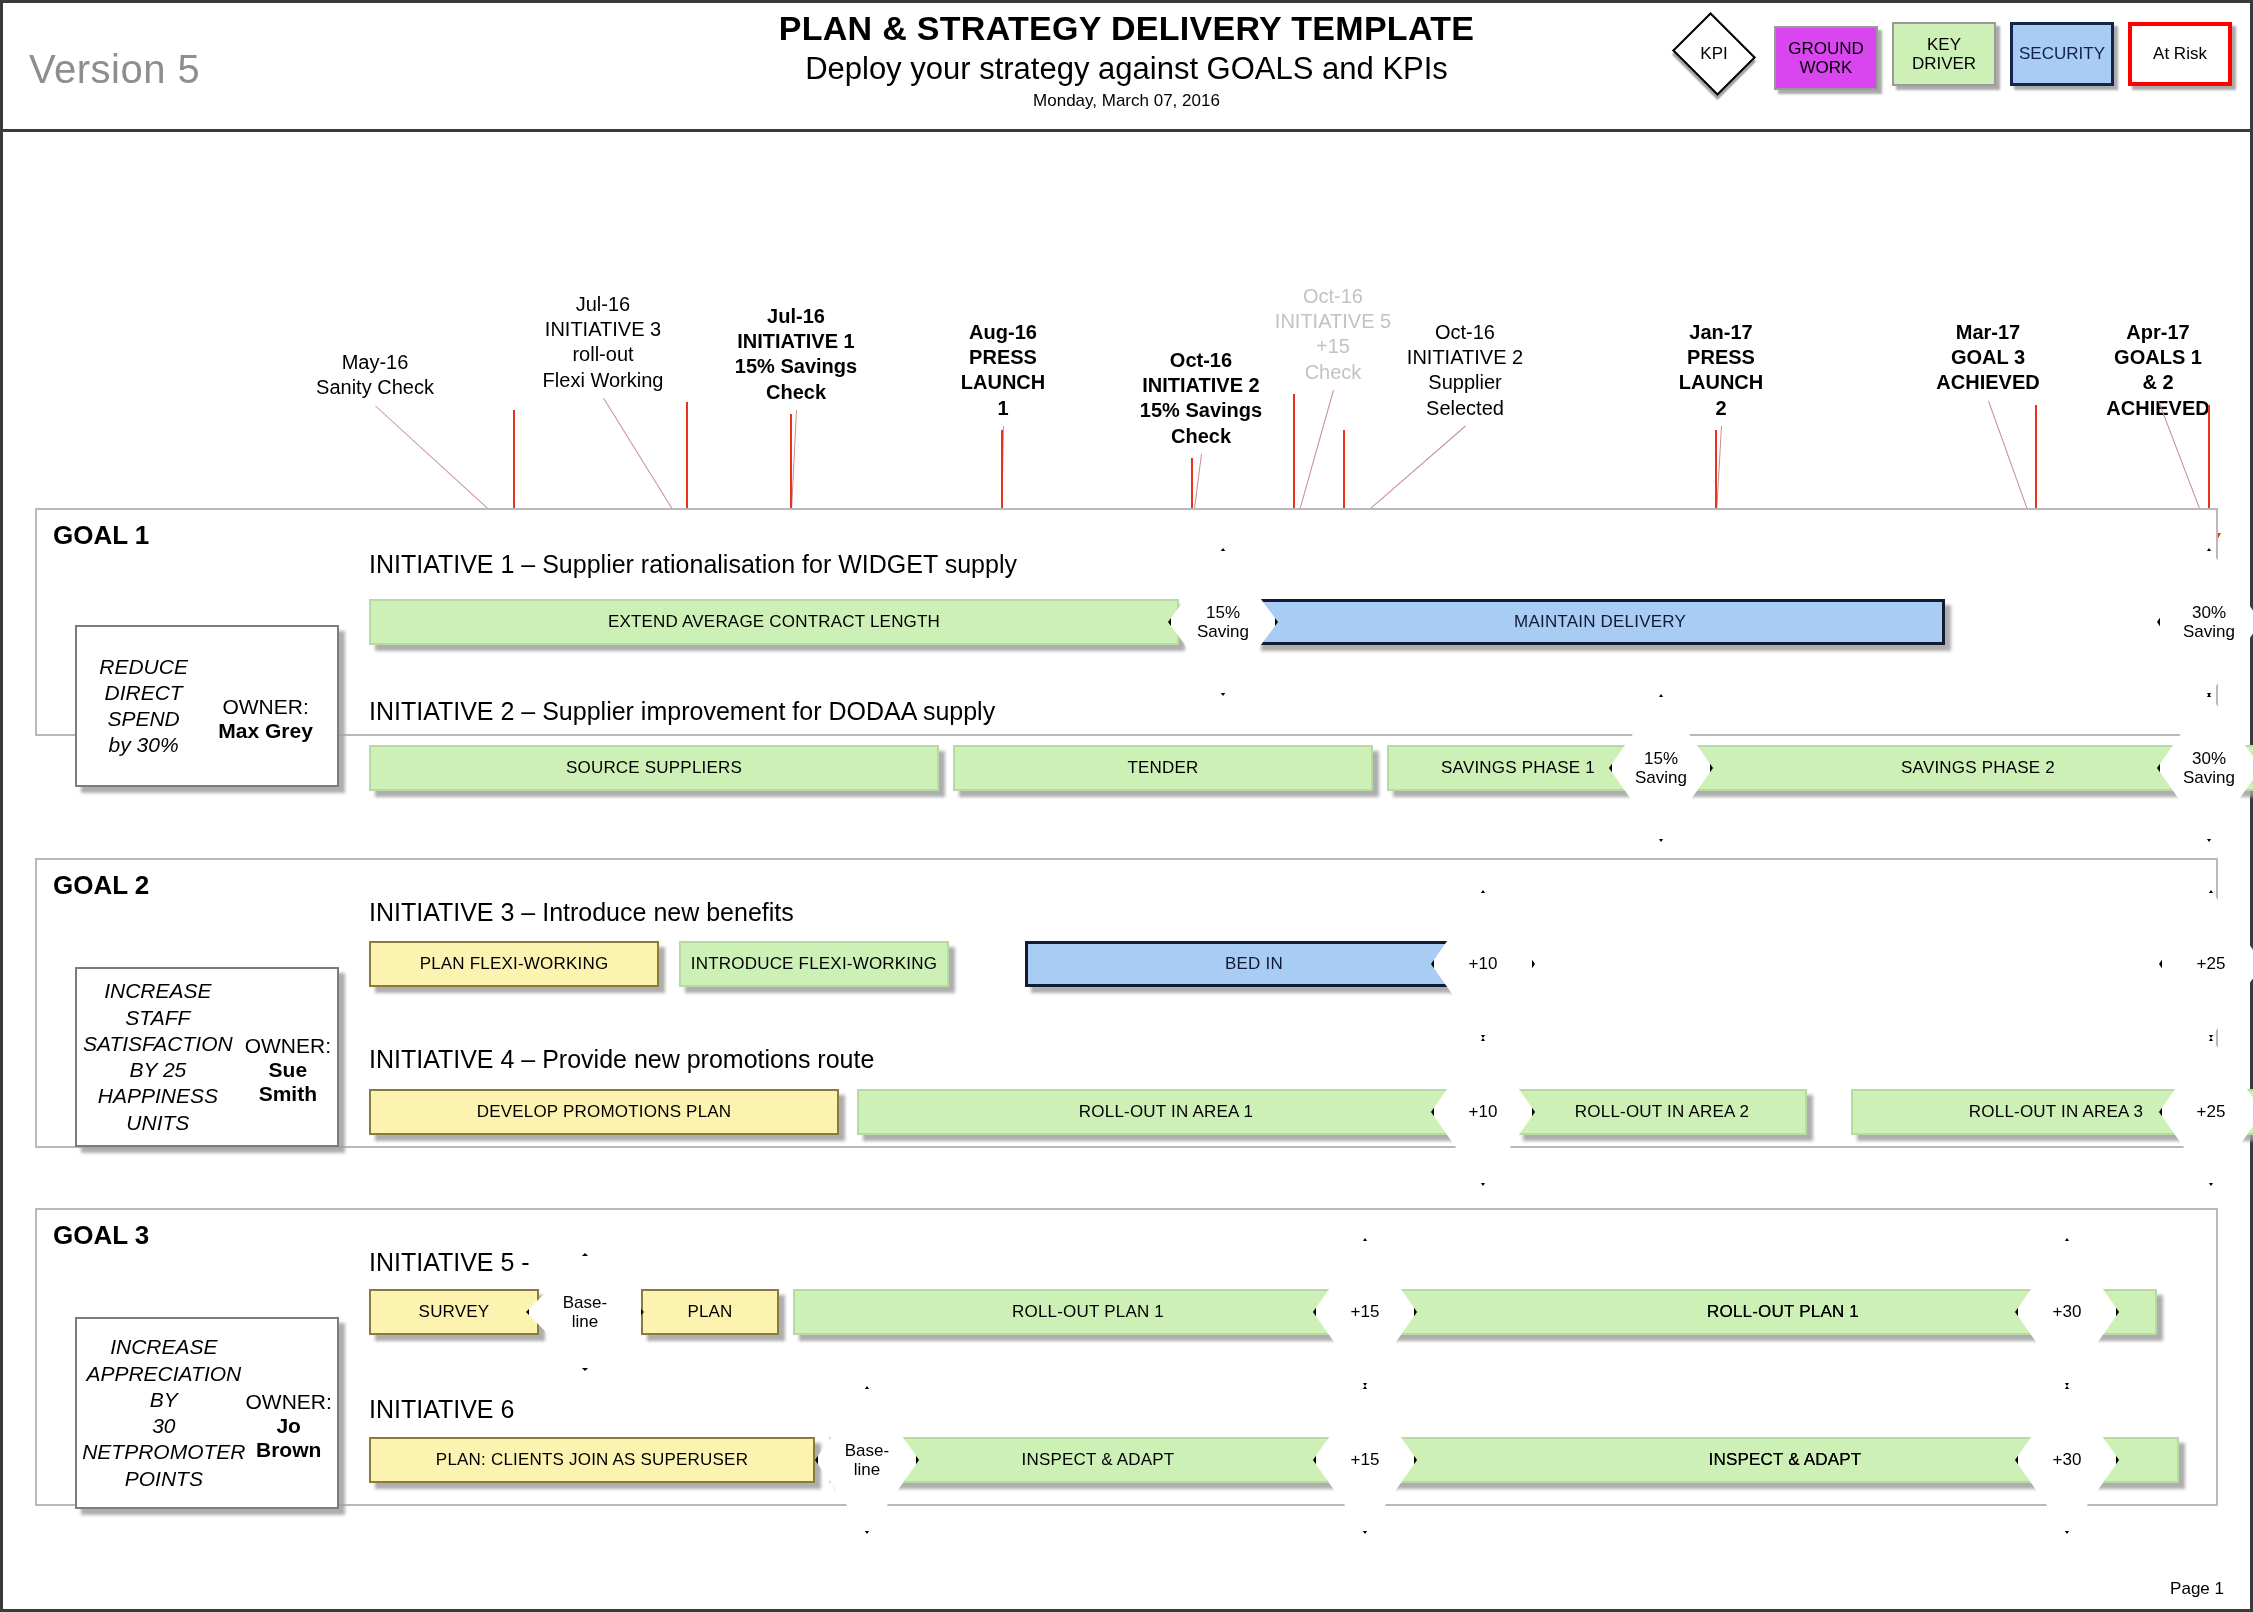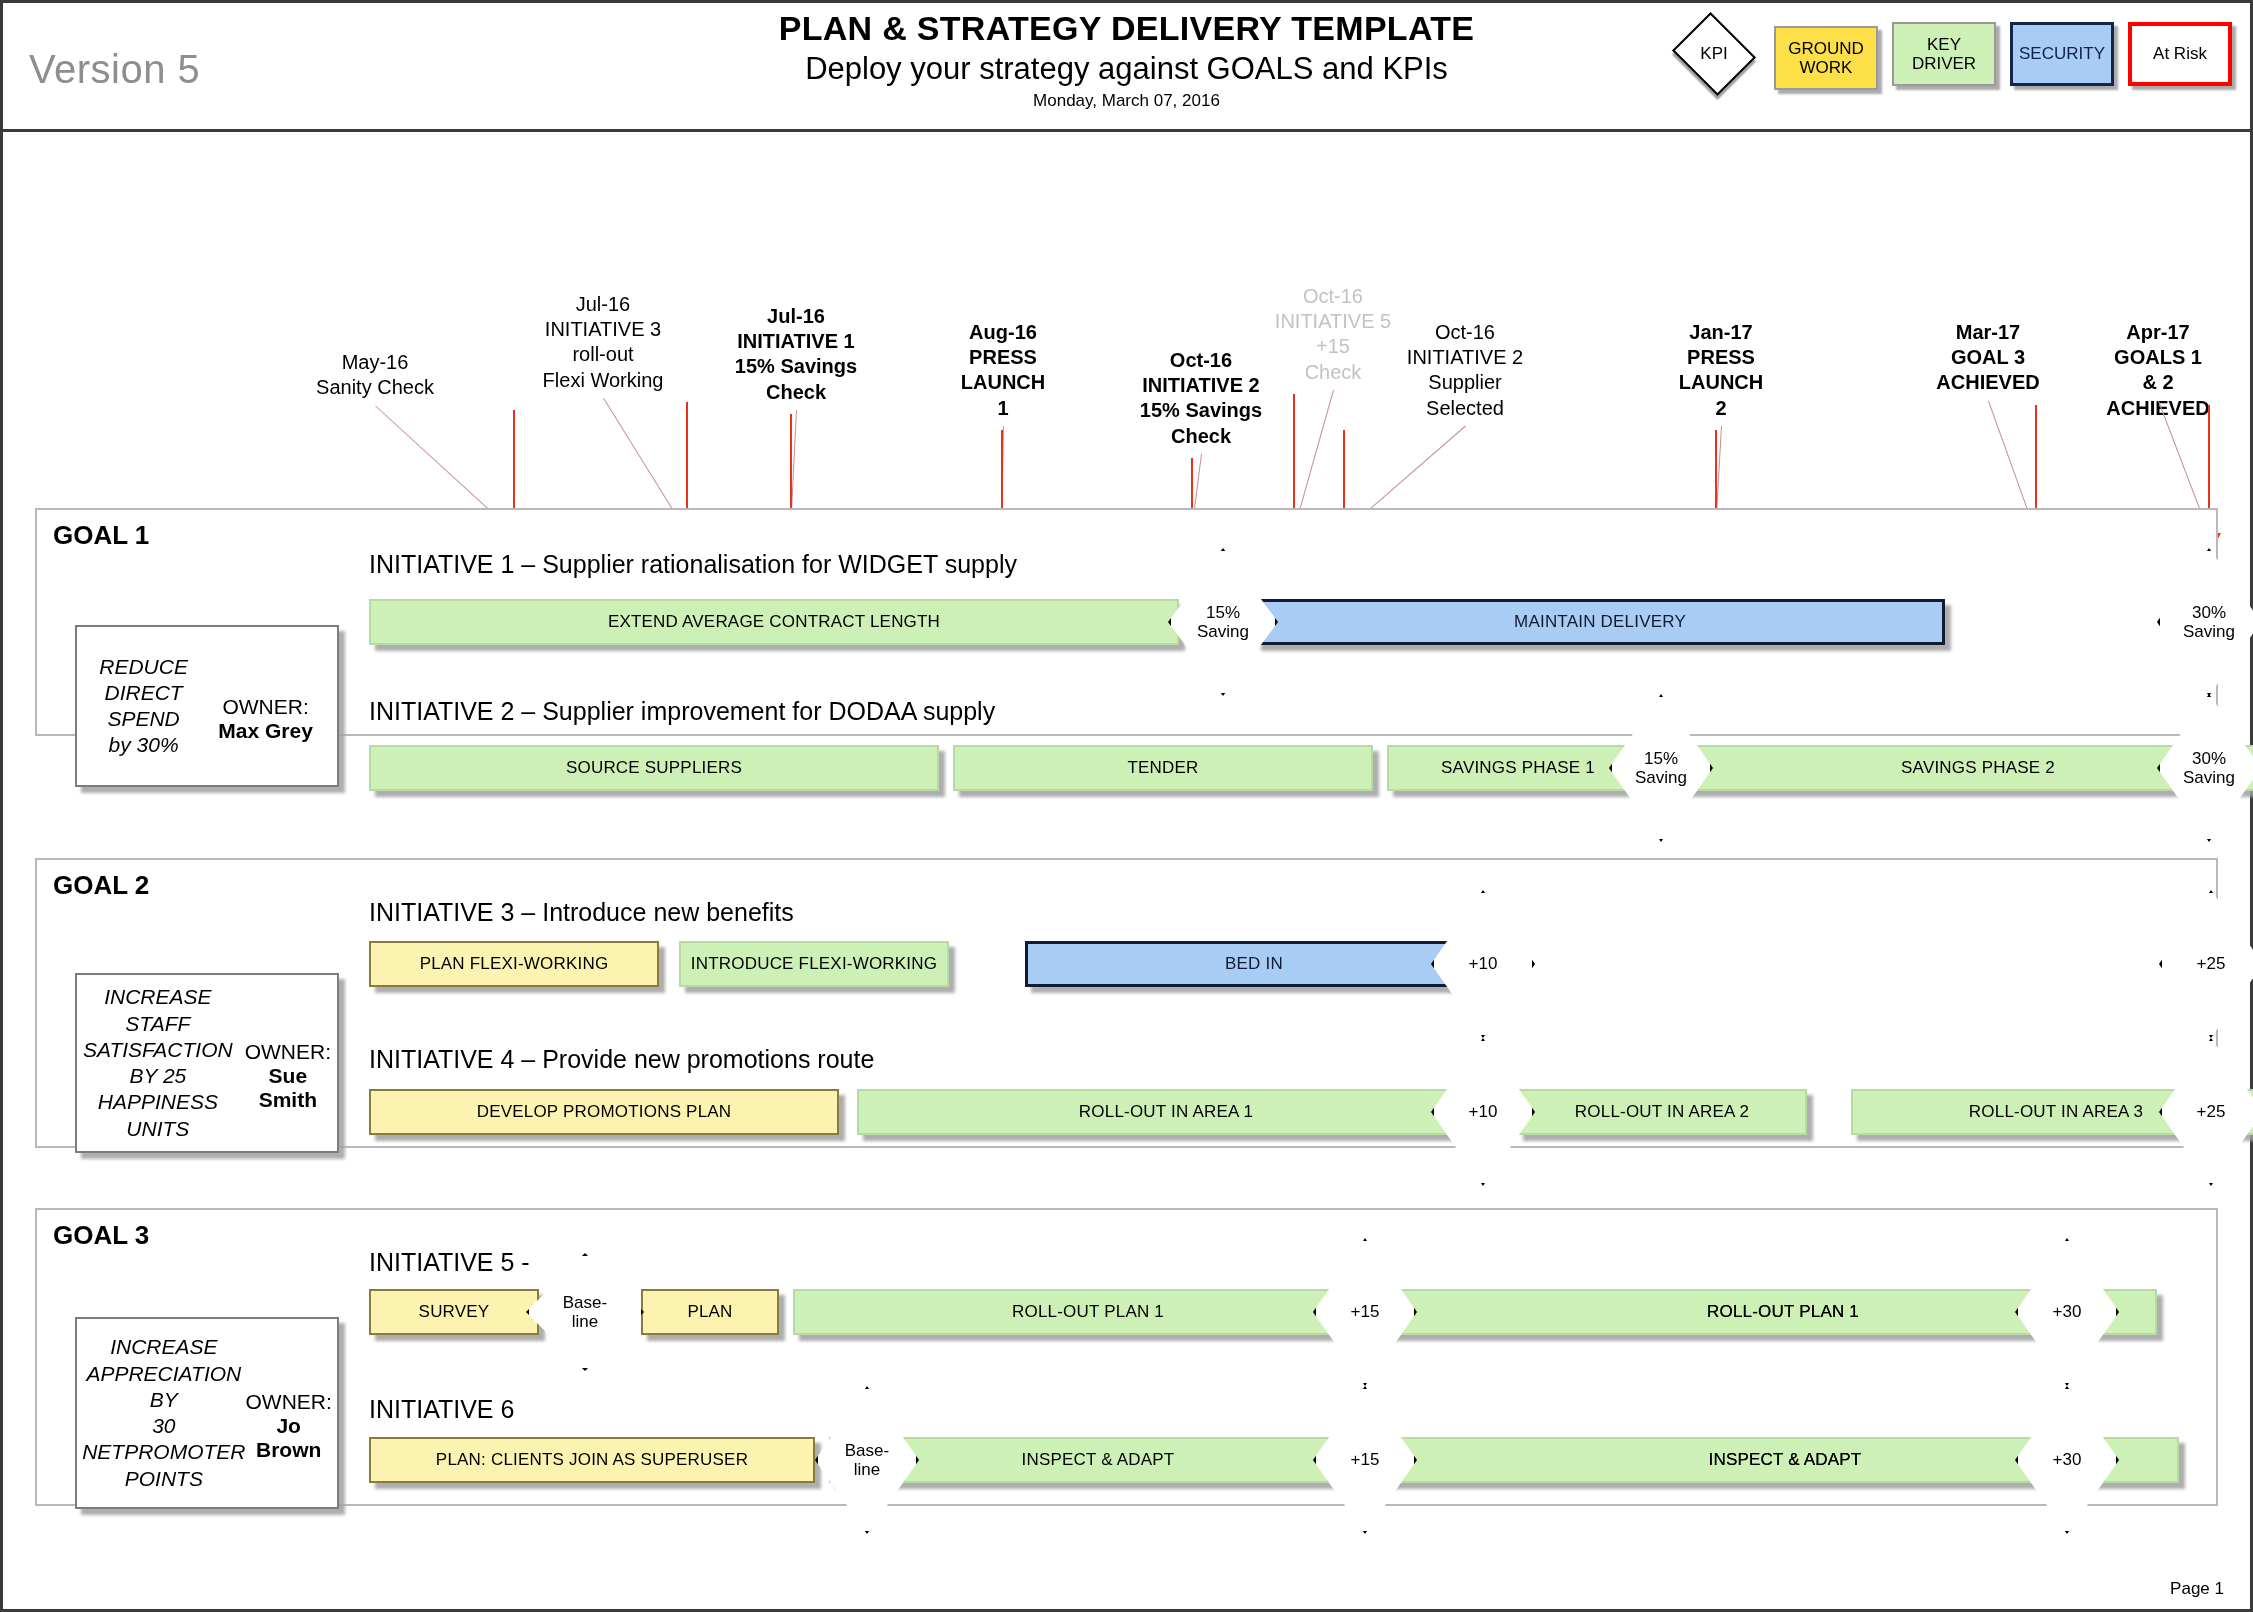--- a/index.html
+++ b/index.html
@@ -17,21 +17,21 @@
   .title-date{font-size:17px;margin-top:4px;}
 
   .legend{position:absolute;right:18px;top:12px;display:flex;align-items:center;gap:14px;}
   .legend .dia{width:92px;height:78px;position:relative;}
   .legend .dia .shape{position:absolute;inset:0;background:#fff;border:3px solid #000;
         transform:rotate(45deg) scale(.70);box-shadow:4px 4px 2px rgba(130,130,130,.75);}
   .legend .dia span{position:absolute;inset:0;display:flex;align-items:center;justify-content:center;font-size:17px;}
   .legend .box{width:104px;height:64px;display:flex;align-items:center;justify-content:center;
         text-align:center;font-size:17px;line-height:1.12;border:2px solid #9a9a9a;
         box-shadow:4px 4px 2px rgba(150,150,150,.8);box-sizing:border-box;padding:0 3px;}
-  .legend .box.gw{background:#fde047;margin-top:8px;}
+  .legend .box.gw{background:#d946ef;margin-top:8px;}
   .legend .box.kd{background:#cdf0b7;}
   .legend .box.sec{background:#a9ccf5;border:3px solid #12264a;color:#10204a;}
   .legend .box.risk{background:#fff;border:4px solid #ff0000;}
 
   
   .timeline{position:relative;height:375px;}
   .mstone{position:absolute;text-align:center;font-size:20px;line-height:1.26;transform:translateX(-50%);}
   .mstone.b{font-weight:bold;}
   .mstone.ghost{color:#c3c3c3;}
   .leader{position:absolute;background:#c98e8e;width:1px;transform-origin:top center;}
@@ -280,21 +280,21 @@
         <div class="dmd" style="width: 104px; height: 148px; left: 2120px; top: 184px;">
           <div class="dshape"></div>
           <div class="dtxt">
             <div>30%</div>
             <div>Saving</div>
           </div>
         </div>
       </div>
       <div class="goal" style="position: absolute; left: 16px; right: 16px; top: 855px; height: 290px;">
         <div class="goal-title">GOAL 2</div>
-        <div class="goal-card" style="top: 93px; height: 180px; gap: 12px;">
+        <div class="goal-card" style="top: 87px; height: 180px; gap: 12px;">
           <div class="gdesc">
             <div>INCREASE STAFF</div>
             <div>SATISFACTION BY 25</div>
             <div>HAPPINESS UNITS</div>
           </div>
           <div class="gowner"><span>OWNER: </span><b>Sue Smith</b></div>
         </div>
         <div class="init-label" style="left: 332px; top: 38px;">INITIATIVE 3 – Introduce new benefits</div>
         <div class="bar yellow" style="left: 332px; top: 81px; width: 290px;">
           <span>PLAN FLEXI-WORKING</span>

